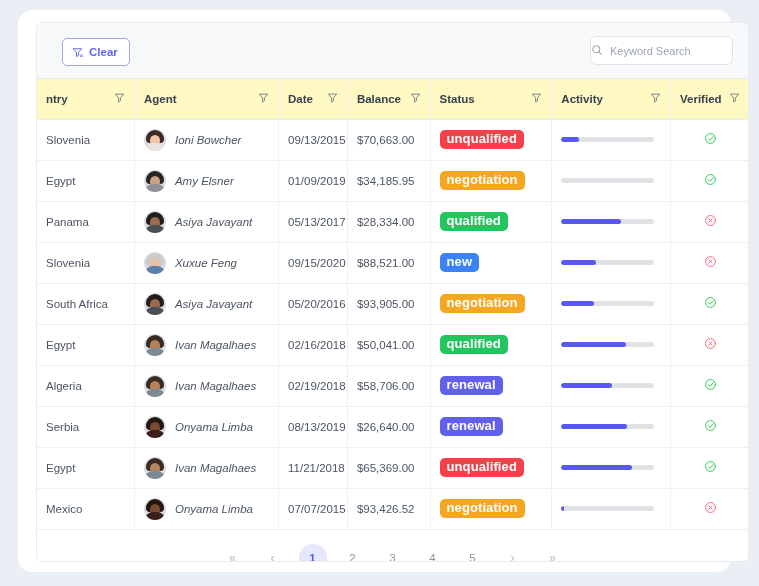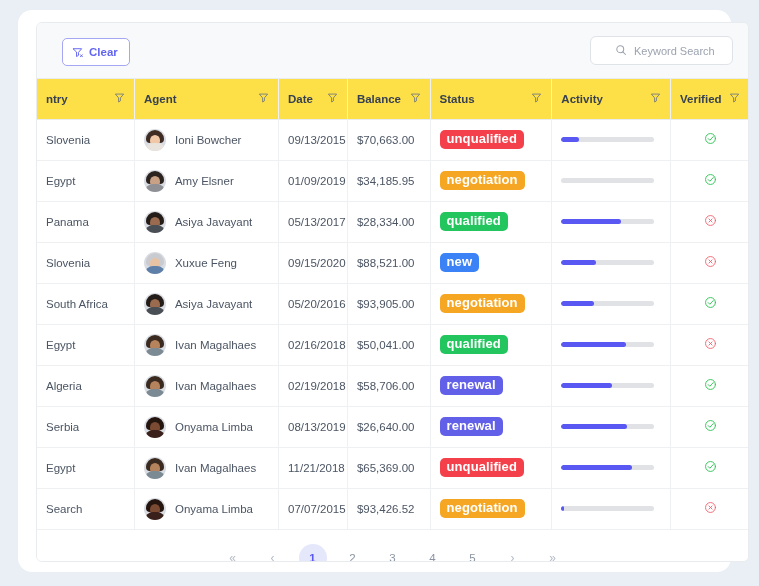--- a/index.html
+++ b/index.html
@@ -54,37 +54,37 @@
   .clear-btn svg { display:block; }
 
   .search-box {
     position: absolute;
     right: 15px; top: 13px;
     width: 143px; height: 29px;
     border: 1px solid #dfe3e8;
     border-radius: 6px;
     background: #fff;
     display: flex; align-items: center;
-    padding-left: 24px; gap: 7px;
+    padding-left: 0; gap: 7px;
   }
   .search-box input {
     border: none; outline: none;
     font-family: "Liberation Sans", sans-serif;
     font-size: 11px;
     color: #4b5563;
     width: 105px;
     background: transparent;
   }
   .search-box input::placeholder { color: #9ca3af; }
 
   
   table { border-collapse: collapse; width: 713px; table-layout: fixed; }
 
   thead th {
-    background: #fde047;
+    background: #fef9c3;
     border-bottom: 1px solid #e9ecef;
     border-right: 1px solid #eef0f2;
     height: 40px;
     font-size: 11.5px;
     font-weight: 700;
     color: #374151;
     text-align: left;
     padding: 0 9px;
     vertical-align: middle;
     white-space: nowrap;
@@ -109,21 +109,21 @@
   tbody tr:last-child td { border-bottom: 1px solid #eef0f2; }
 
   .c-country { width: 92px; }
   .c-agent   { width: 136px; }
   .c-date    { width: 65px; }
   .c-balance { width: 78px; }
   .c-status  { width: 115px; }
   .c-activity{ width: 112px; }
   .c-verified{ width: 75px; text-align: center; }
 
-  .agent-cell { display: flex; align-items: center; gap: 9px; }
+  .agent-cell { display: flex; align-items: center; gap: 9px; font-style: italic; }
   .avatar {
     width: 22px; height: 22px; border-radius: 50%;
     flex: 0 0 22px;
     background: #d9dde3;
     position: relative;
     overflow: hidden;
   }
   .avatar .hair {
     position: absolute; left: 2px; top: 1px; right: 2px; height: 13px;
     border-radius: 9px 9px 4px 4px;
@@ -504,21 +504,21 @@
                 <div class="bar-track">
                   <div class="bar-fill" style="width:76%;background:#5a58f2"></div>
                 </div>
               </td>
               <td class="c-verified"><span class="vmark"><svg width="13" height="13" viewBox="0 0 20 20" fill="none" stroke="#34c759" stroke-width="1.5" stroke-linecap="round" stroke-linejoin="round">
                     <circle cx="10" cy="10" r="7.6"></circle>
                     <path d="M6.4 10.1l2.6 2.6 5.2-5.6"></path>
                   </svg></span></td>
             </tr>
             <tr>
-              <td class="c-country"><span>Search</span></td>
+              <td class="c-country"><span>Mexico</span></td>
               <td class="c-agent">
                 <div class="agent-cell">
                   <span class="avatar">
                     <span class="hair" style="background:#24150f"></span>
                     <span class="face" style="background:#7a4a32"></span>
                     <span class="body" style="background:#3a201a"></span>
                   </span>
                   <span>Onyama Limba</span>
                 </div>
               </td>

